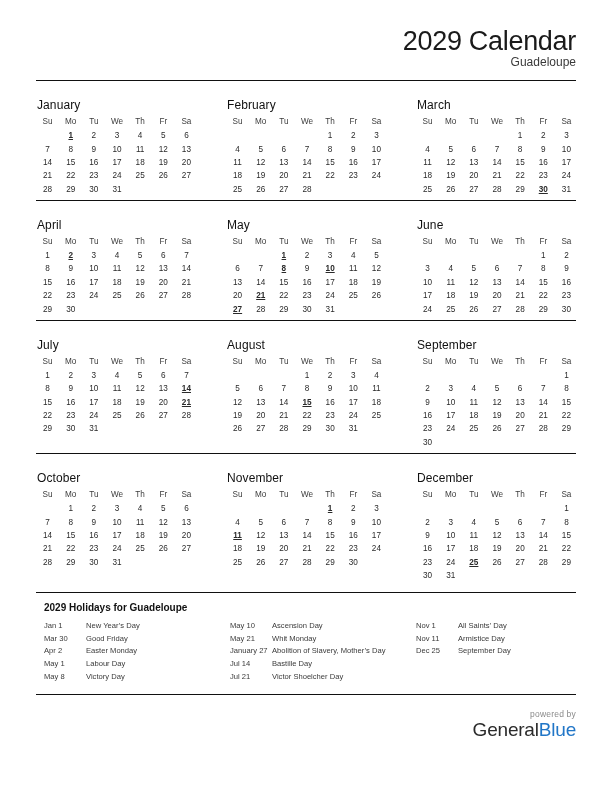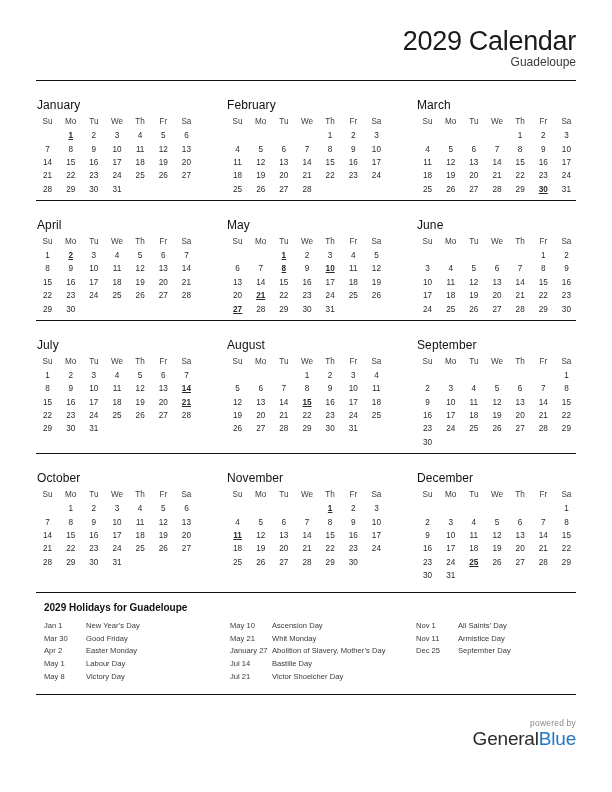--- a/index.html
+++ b/index.html
@@ -126,21 +126,21 @@
   .legend-date {
     flex: 0 0 42px;
     color: #3a3a3a;
   }
   .legend-label { color: #3a3a3a; }
 
   
   .footer {
     position: absolute;
     right: 36px;
-    bottom: 43px;
+    bottom: 52px;
     text-align: right;
   }
   .powered {
     font-size: 8.5px;
     color: #8a8a8a;
     letter-spacing: 0.2px;
     margin-bottom: 1px;
   }
   .brand {
     font-size: 19px;

